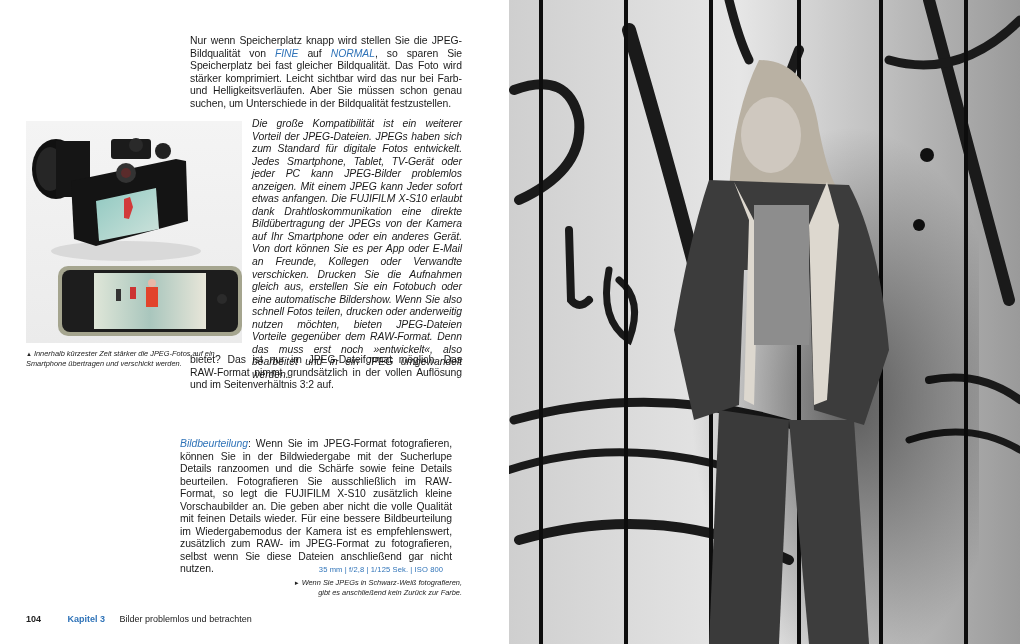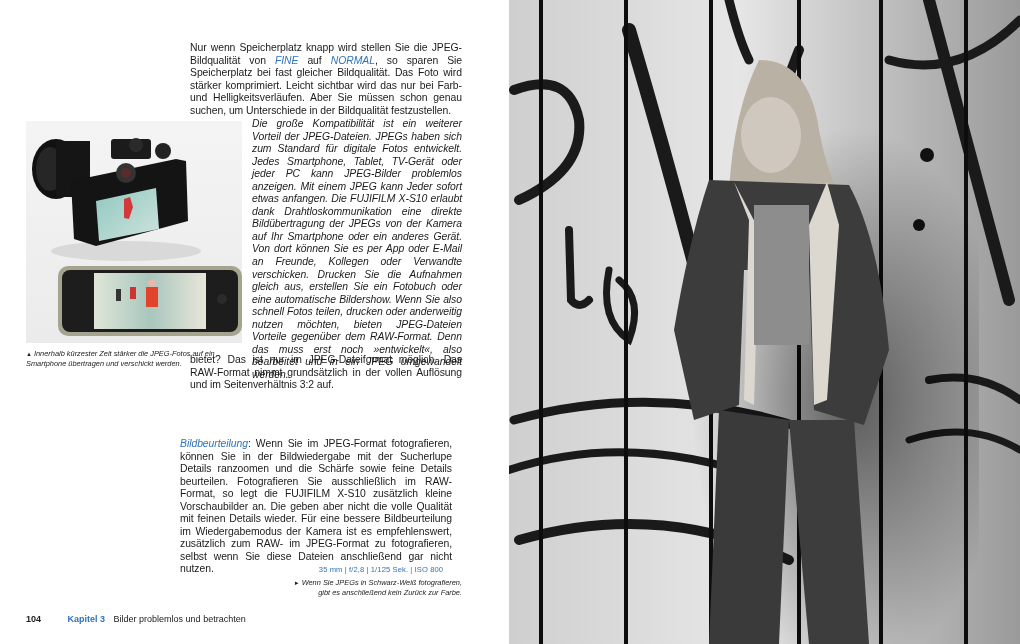--- a/index.html
+++ b/index.html
@@ -5,37 +5,37 @@
   * { box-sizing: border-box; margin: 0; padding: 0; }
   html, body { width: 1020px; height: 644px; overflow: hidden; background: #fff; }
   body { position: relative; font-family: "Liberation Sans", "DejaVu Sans", sans-serif; color: #1a1a1a; }
 
   .page-left { position: absolute; left: 0; top: 0; width: 509px; height: 644px; background: #fff; }
   .page-right { position: absolute; left: 509px; top: 0; width: 511px; height: 644px; overflow: hidden; background: #8a8a8a; }
 
   .body-text { font-size: 10.4px; line-height: 12.55px; text-align: justify; letter-spacing: -0.05px; }
   .hl { color: #2f73b8; font-style: italic; }
 
-  .p1 { position: absolute; left: 190px; top: 35px; width: 272px; margin-top: 7px; }
+  .p1 { position: absolute; left: 190px; top: 35px; width: 272px; }
   .p2 { position: absolute; left: 252px; top: 118px; width: 210px; font-style: italic; }
   .p3 { position: absolute; left: 190px; top: 354px; width: 272px; }
   .p3 .indent-block { padding-left: 62px; }
   .p4 { position: absolute; left: 180px; top: 438px; width: 272px; }
 
   .exif { position: absolute; left: 300px; top: 565px; width: 162px; text-align: center;
           font-size: 7.6px; color: #2f73b8; letter-spacing: 0.1px; }
   .caption-right { position: absolute; left: 280px; top: 578px; width: 182px; text-align: right;
           font-size: 7.4px; line-height: 10px; font-style: italic; color: #222; }
   .caption-left { position: absolute; left: 26px; top: 349px; width: 222px;
           font-size: 7.4px; line-height: 10px; font-style: italic; color: #222; }
   .tri { font-style: normal; font-size: 6px; display: inline-block; margin-right: 2px; }
 
   .footer { position: absolute; left: 26px; top: 614px; font-size: 9px; color: #222; white-space: nowrap; }
   .footer .pnum { font-weight: bold; margin-right: 24px; }
-  .footer .chap { color: #2f73b8; font-weight: bold; margin-right: 6px; }
+  .footer .chap { color: #2f73b8; font-weight: bold; margin-right: 12px; }
 
   
   .cam-photo { position: absolute; left: 26px; top: 121px; width: 216px; height: 222px;
                background: linear-gradient(180deg, #f4f4f4 0%, #ebebeb 100%); overflow: hidden; }
   .cam-photo svg { width: 100%; height: 100%; display: block; }
 
   
   .portrait svg { width: 511px; height: 644px; display: block; }
 </style>
 </head>

